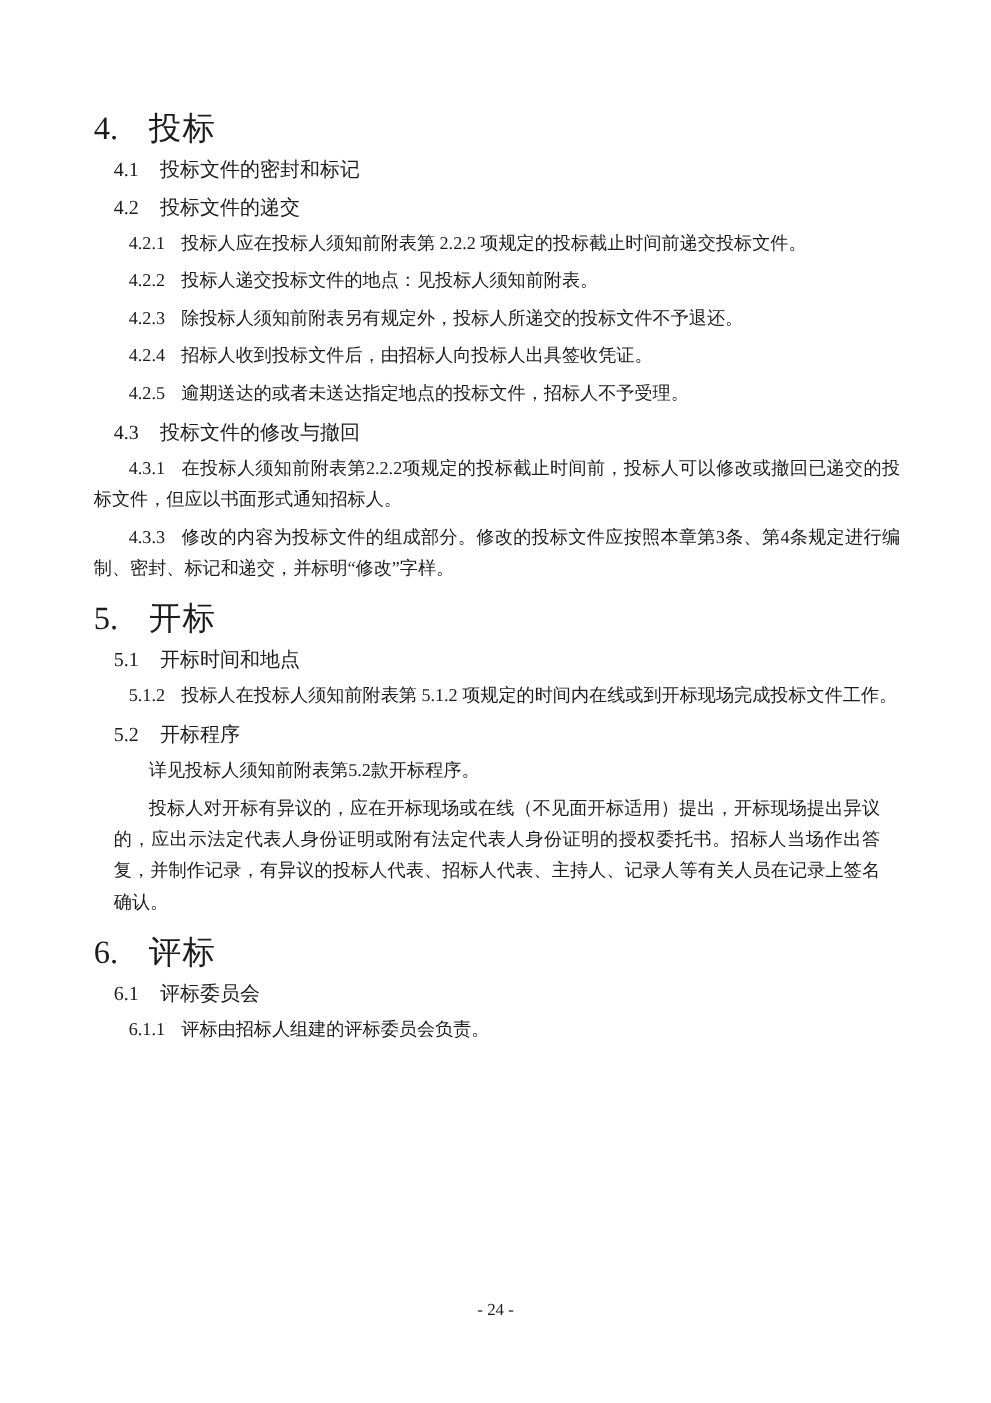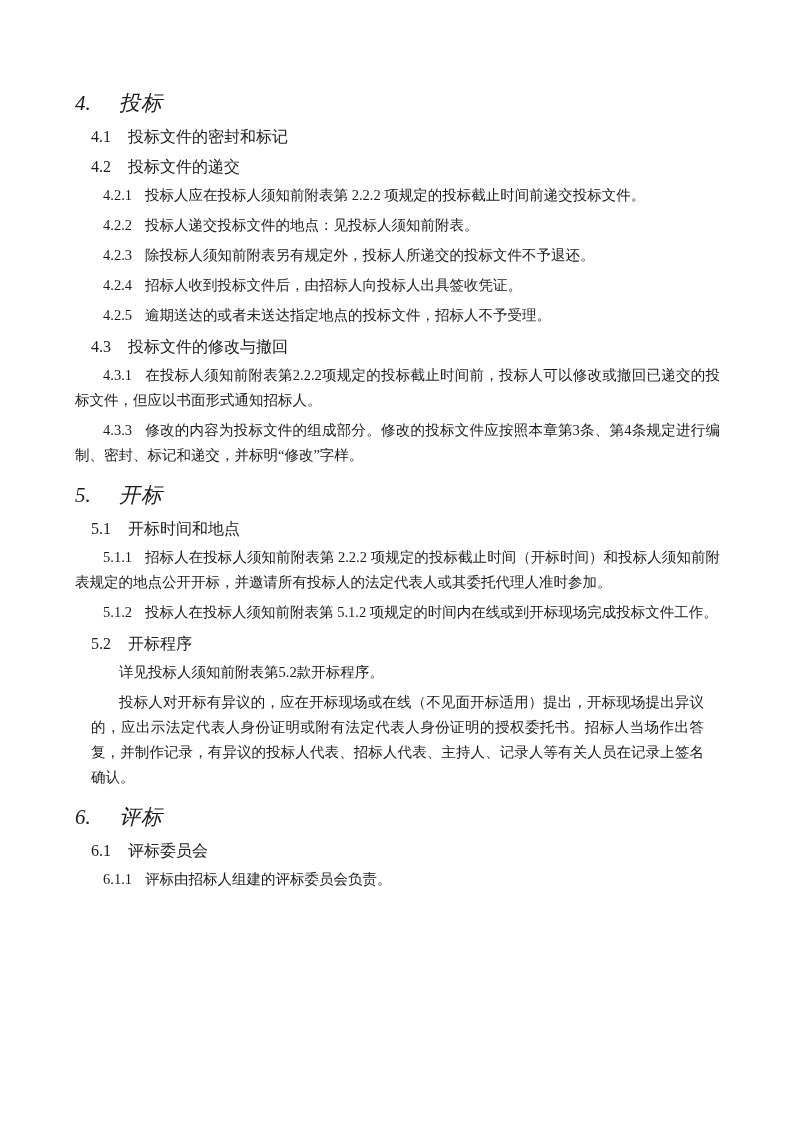--- a/index.html
+++ b/index.html
@@ -18,26 +18,25 @@
     color: #1c1c1c;
   }
   .content {
     position: absolute;
     top: 88px;
     left: 75px;
     width: 645px;
   }
   
   .h1 {
-    font-size: 21px;
+    font-size: 26px;
     line-height: 30px;
     margin: 12px 0 6px 0;
     font-weight: normal;
     letter-spacing: 1px;
-    font-style: italic;
   }
   .h1 .num {
     display: inline-block;
     min-width: 44px;
     letter-spacing: 0;
   }
   
   .h2 {
     font-size: 16px;
     line-height: 22px;
@@ -103,22 +102,22 @@
       <div class="clause"><span class="num">4.2.1</span><span class="txt">投标人应在投标人须知前附表第 2.2.2 项规定的投标截止时间前递交投标文件。</span></div>
       <div class="clause"><span class="num">4.2.2</span><span class="txt">投标人递交投标文件的地点：见投标人须知前附表。</span></div>
       <div class="clause"><span class="num">4.2.3</span><span class="txt">除投标人须知前附表另有规定外，投标人所递交的投标文件不予退还。</span></div>
       <div class="clause"><span class="num">4.2.4</span><span class="txt">招标人收到投标文件后，由招标人向投标人出具签收凭证。</span></div>
       <div class="clause"><span class="num">4.2.5</span><span class="txt">逾期送达的或者未送达指定地点的投标文件，招标人不予受理。</span></div>
       <div class="h2"><span class="num">4.3</span><span class="txt">投标文件的修改与撤回</span></div>
       <div class="para"><span class="num">4.3.1</span><span class="txt">在投标人须知前附表第2.2.2项规定的投标截止时间前，投标人可以修改或撤回已递交的投标文件，但应以书面形式通知招标人。</span></div>
       <div class="para"><span class="num">4.3.3</span><span class="txt">修改的内容为投标文件的组成部分。修改的投标文件应按照本章第3条、第4条规定进行编制、密封、标记和递交，并标明“修改”字样。</span></div>
       <div class="h1"><span class="num">5.</span><span class="txt">开标</span></div>
       <div class="h2"><span class="num">5.1</span><span class="txt">开标时间和地点</span></div>
-      <div class="para"><span class="num">5.1.1</span><span class="txt">招标人在投标人须知前附表第 2.2.2 项规定的投标截止时间（开标时间）和投标人须知前附表规定的地点公开开标，并邀请所有投标人的法定代表人或其委托代理人准时参加。</span></div>
       <div class="clause"><span class="num">5.1.2</span><span class="txt">投标人在投标人须知前附表第 5.1.2 项规定的时间内在线或到开标现场完成投标文件工作。</span></div>
       <div class="h2"><span class="num">5.2</span><span class="txt">开标程序</span></div>
       <div class="plain"><span class="txt">详见投标人须知前附表第5.2款开标程序。</span></div>
       <div class="plain"><span class="txt">投标人对开标有异议的，应在开标现场或在线（不见面开标适用）提出，开标现场提出异议的，应出示法定代表人身份证明或附有法定代表人身份证明的授权委托书。招标人当场作出答复，并制作记录，有异议的投标人代表、招标人代表、主持人、记录人等有关人员在记录上签名确认。</span></div>
       <div class="h1"><span class="num">6.</span><span class="txt">评标</span></div>
       <div class="h2"><span class="num">6.1</span><span class="txt">评标委员会</span></div>
       <div class="clause"><span class="num">6.1.1</span><span class="txt">评标由招标人组建的评标委员会负责。</span></div>
     </div>
+  <div class="footer">- 24 -</div>
 </div>
 
 </body></html>

